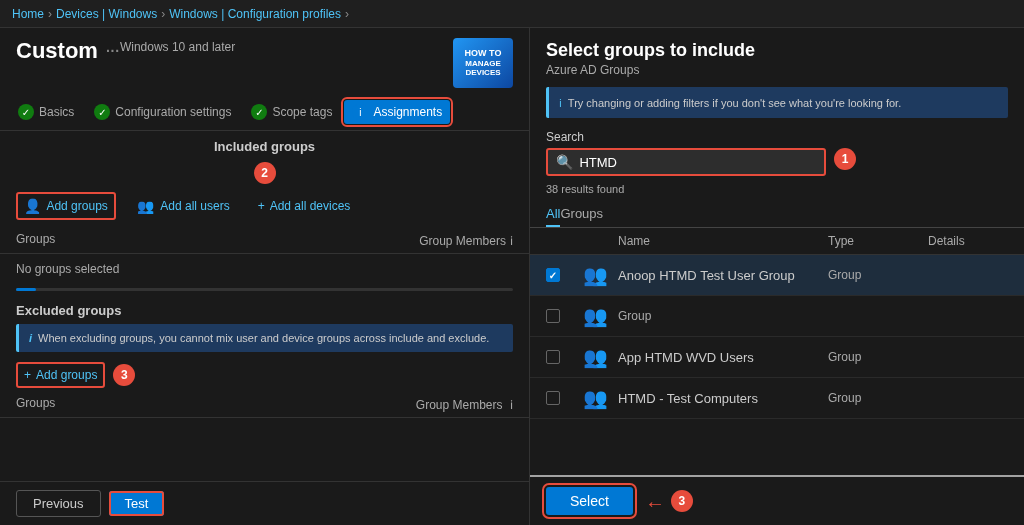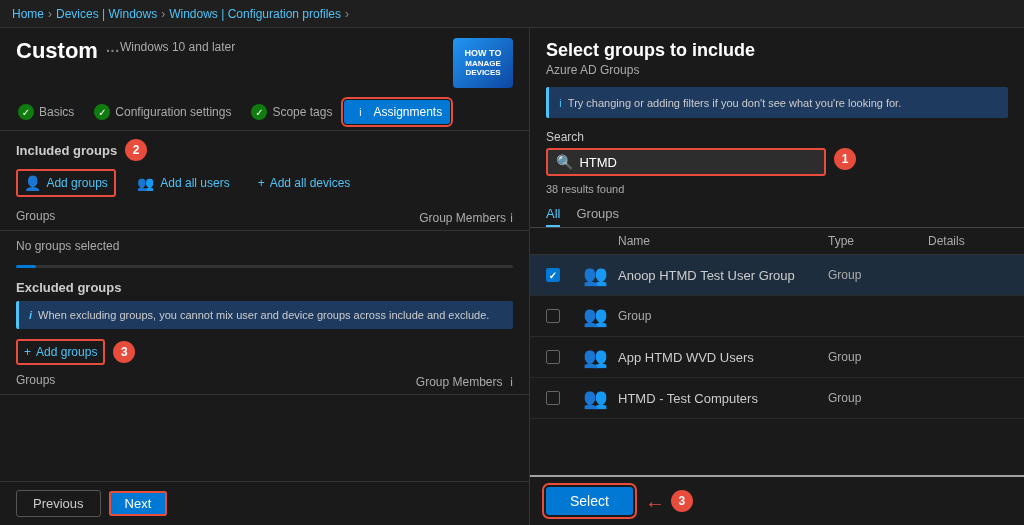--- a/index.html
+++ b/index.html
@@ -351,21 +351,20 @@
     .results-count {
       font-size: 11px;
       color: #aaa;
       padding: 3px 16px;
     }
 
     
     .filter-tabs {
       display: flex;
       padding: 4px 16px 0;
-      gap: 16px;
       border-bottom: 1px solid #444;
     }
     .filter-tab {
       font-size: 13px;
       color: #aaa;
       padding: 4px 0;
       cursor: pointer;
     }
     .filter-tab.active {
       color: #4fc3f7;
@@ -511,21 +510,21 @@
       <div class="wizard-tab">
         <div class="check-icon">✓</div>
         <span>Scope tags</span>
       </div>
       <div class="wizard-tab active">
         <div class="info-icon">i</div>
         <span>Assignments</span>
       </div>
     </div>
 
-    <div style="display:flex;align-items:center;gap:8px;padding:8px 16px 4px;">
+    <div style="display:flex;align-items:center;gap:8px;padding:8px 16px 4px;flex-direction:column;">
       <span class="section-header" style="padding:0;">Included groups</span>
       <div class="circle-badge num-2">2</div>
     </div>
 
     <div class="action-row">
       <div class="action-btn">
         <span class="icon">👤</span>
         <span>Add groups</span>
       </div>
       <div class="action-btn">
@@ -570,21 +569,21 @@
     <div class="excl-table-header">
       <div style="flex:1;">Groups</div>
       <div>
         <span>Group Members</span>
         <span style="color:#aaa;margin-left:4px;">ℹ</span>
       </div>
     </div>
 
     <div class="bottom-nav">
       <button class="btn-prev">Previous</button>
-      <button class="btn-next">Next</button>
+      <button class="btn-next">Test</button>
     </div>
   </div>
 
   <div class="right-panel">
 
     <div class="right-header">
       <div class="right-title">Select groups to include</div>
       <div class="right-subtitle">Azure AD Groups</div>
     </div>
 

